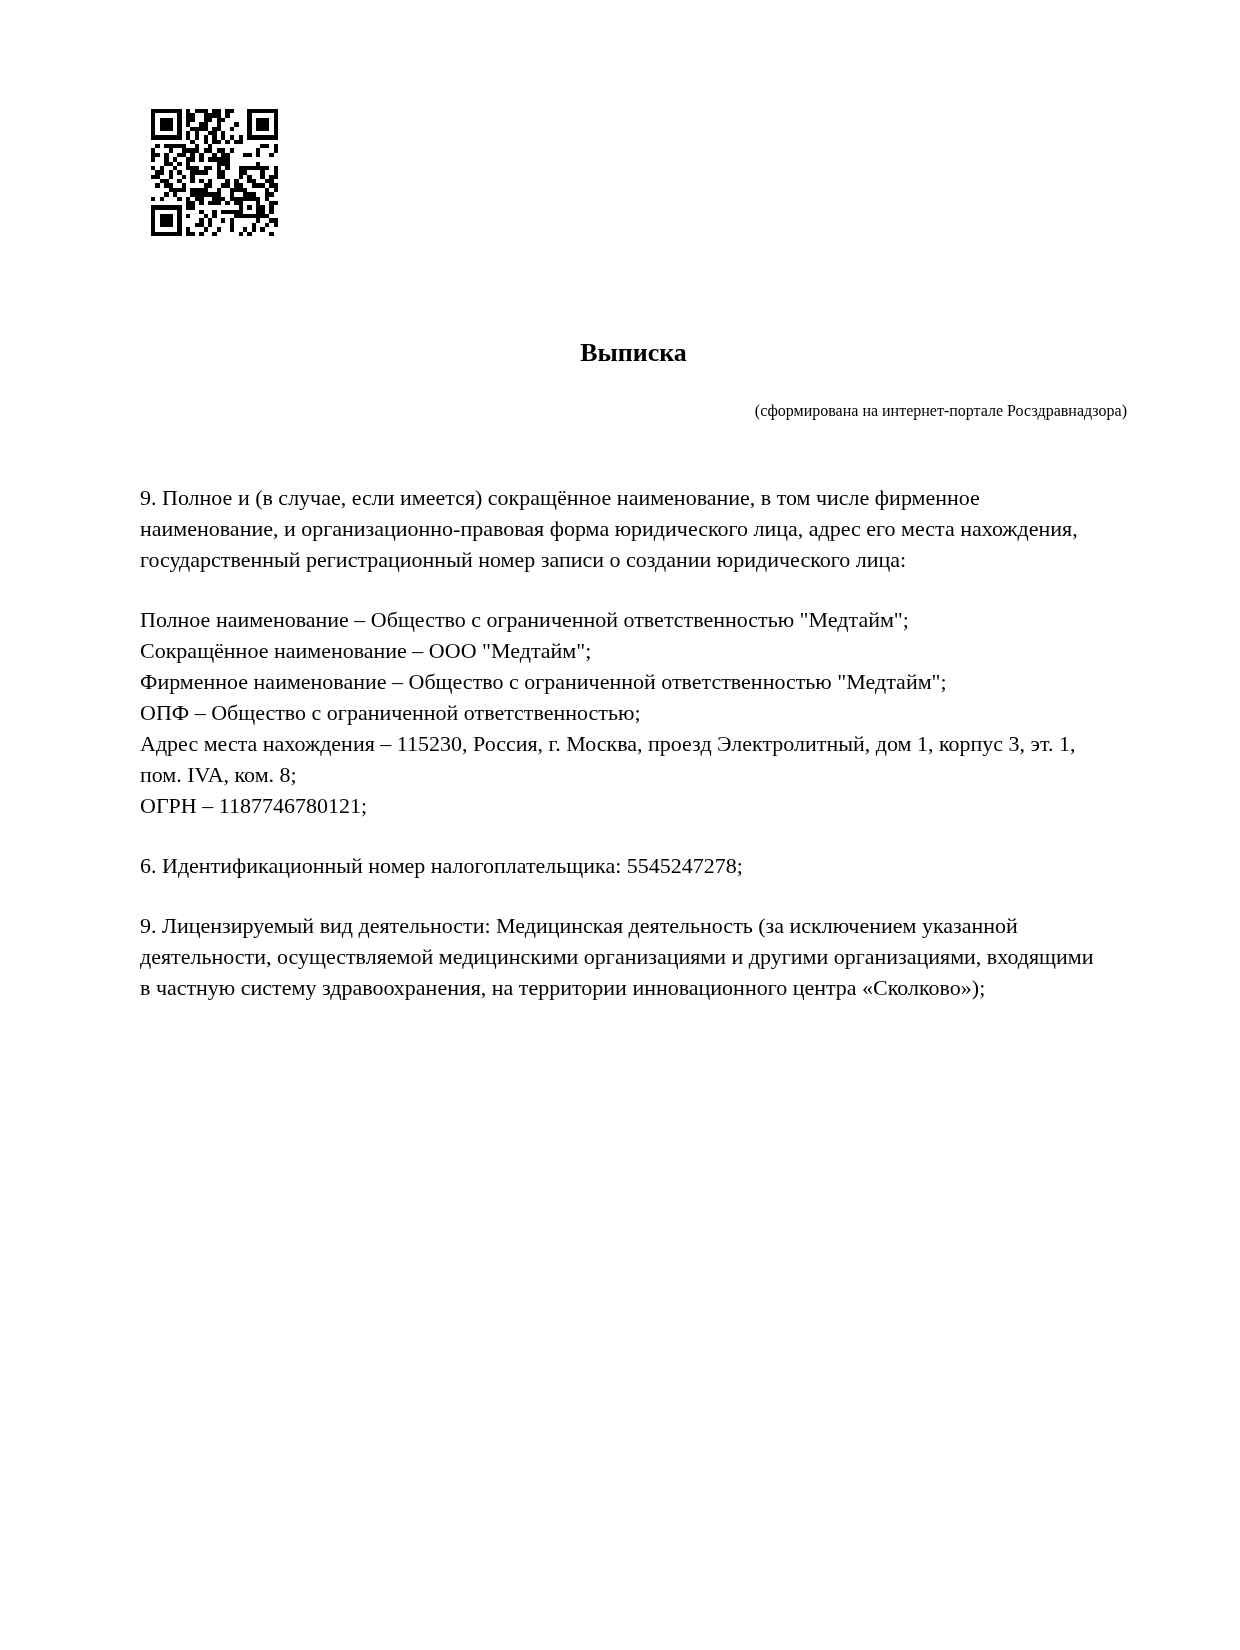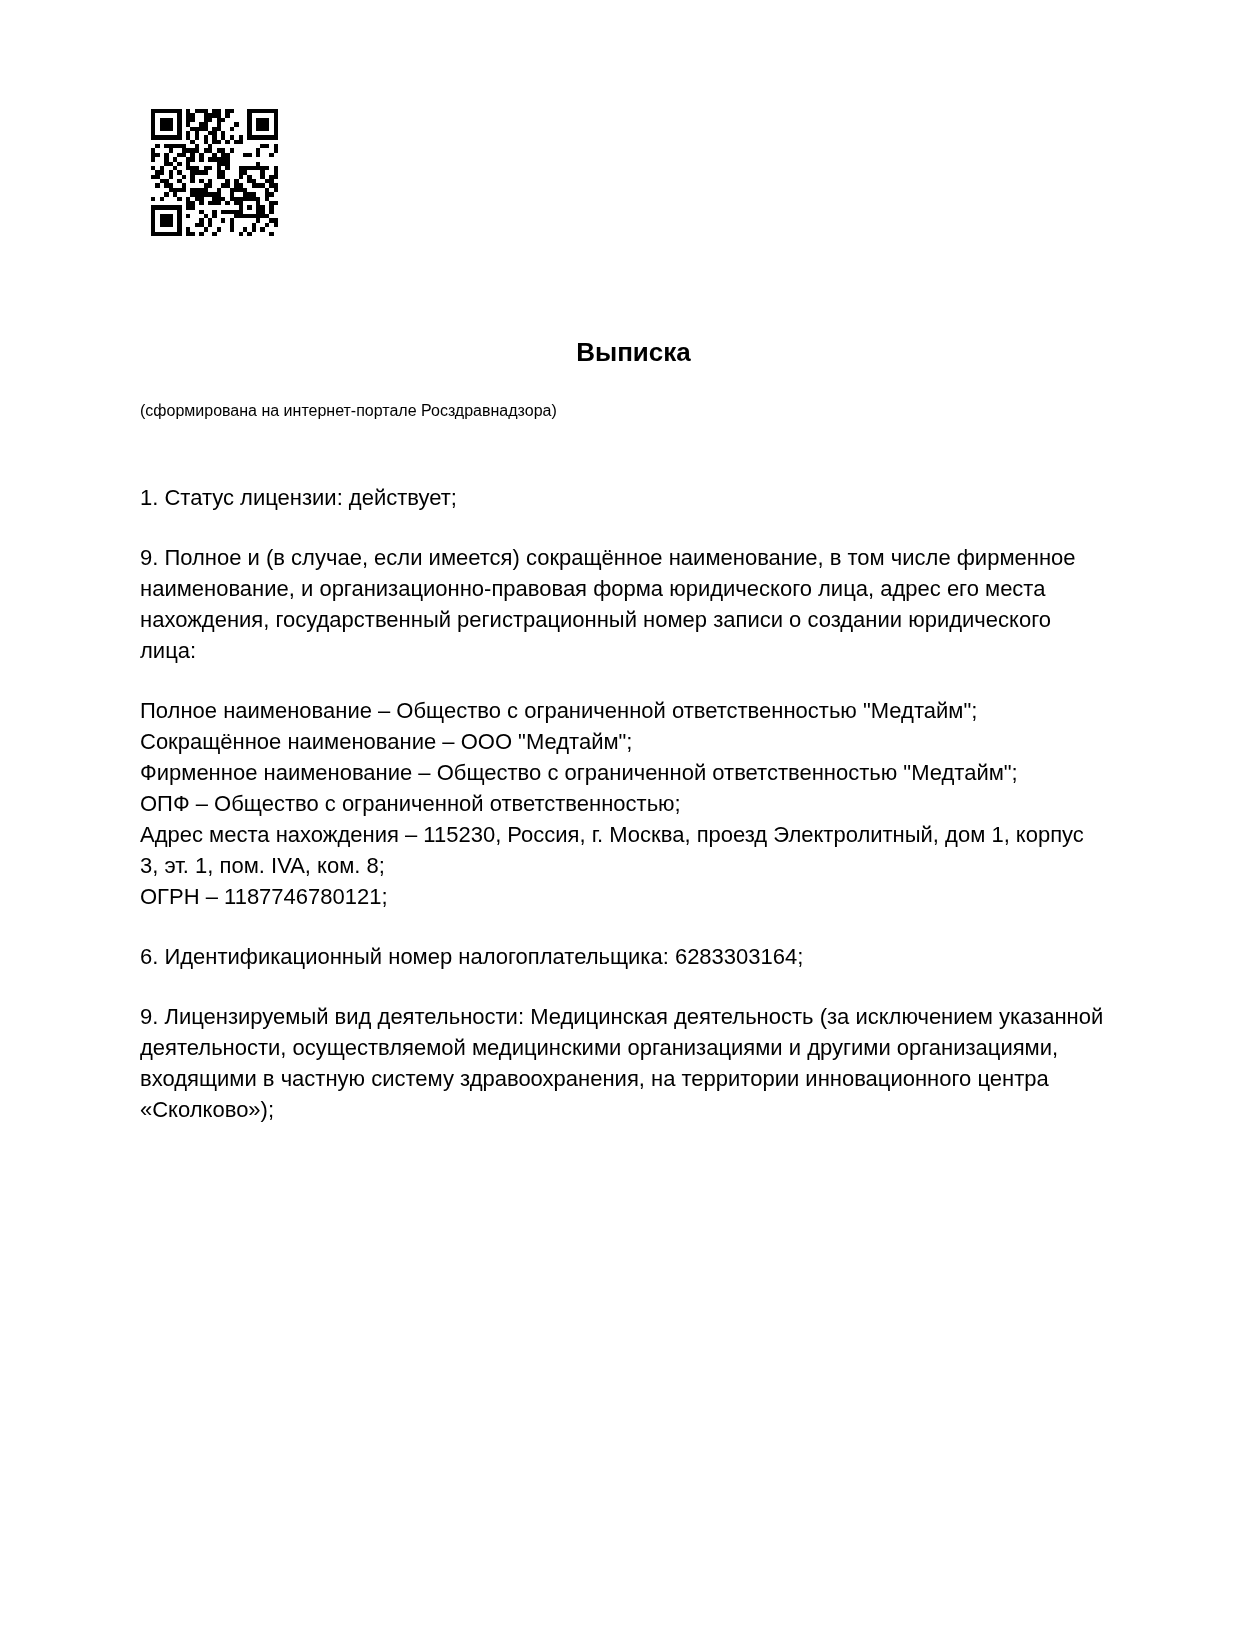--- a/index.html
+++ b/index.html
@@ -1,38 +1,38 @@
 <!DOCTYPE html>
 <html><head>
 <meta charset="utf-8">
 <style>
   html,body{margin:0;padding:0;background:#ffffff;}
   .page{
     position:relative;
     width:1240px;height:1650px;
     background:#ffffff;color:#000;
-    font-family:Liberation Sans, sans-serif;
+    font-family:Liberation Serif, serif;
     overflow:hidden;
   }
   .qr{
     position:absolute;left:151px;top:109px;
     width:127px;height:127px;
   }
   .qr svg{width:100%;height:100%;shape-rendering:crispEdges;display:block;}
   .content{
     position:absolute;left:140px;top:335px;width:987px;
   }
   .title{
     text-align:center;
     font-weight:bold;
     font-size:26px;
     line-height:35px;
   }
   .subtitle{
-    text-align:left;
+    text-align:right;
     font-size:16px;
     line-height:20px;
     margin-top:31px;
   }
   .paragraphs{
     margin-top:61px;
     font-size:22px;
     line-height:31px;
     width:965px;
   }
@@ -444,26 +444,25 @@
         <rect x="20" y="28" width="1" height="1" fill="#000000"></rect>
         <rect x="22" y="28" width="1" height="1" fill="#000000"></rect>
         <rect x="27" y="28" width="1" height="1" fill="#000000"></rect>
       </svg>
   </div>
 
   <div class="content">
     <div class="title">Выписка</div>
     <div class="subtitle">(сформирована на интернет-портале Росздравнадзора)</div>
     <div class="paragraphs">
-        <div class="para">1. Статус лицензии: действует;</div>
         <div class="para">9. Полное и (в случае, если имеется) сокращённое наименование, в том числе фирменное наименование, и организационно-правовая форма юридического лица, адрес его места нахождения, государственный регистрационный номер записи о создании юридического лица:</div>
         <div class="para">Полное наименование – Общество с ограниченной ответственностью "Медтайм";
 Сокращённое наименование – ООО "Медтайм";
 Фирменное наименование – Общество с ограниченной ответственностью "Медтайм";
 ОПФ – Общество с ограниченной ответственностью;
 Адрес места нахождения – 115230, Россия, г. Москва, проезд Электролитный, дом 1, корпус 3, эт. 1, пом. IVA, ком. 8;
 ОГРН – 1187746780121;</div>
-        <div class="para">6. Идентификационный номер налогоплательщика: 6283303164;</div>
+        <div class="para">6. Идентификационный номер налогоплательщика: 5545247278;</div>
         <div class="para">9. Лицензируемый вид деятельности: Медицинская деятельность (за исключением указанной деятельности, осуществляемой медицинскими организациями и другими организациями, входящими в частную систему здравоохранения, на территории инновационного центра «Сколково»);</div>
       </div>
   </div>
 
 </div>
 
 </body></html>

